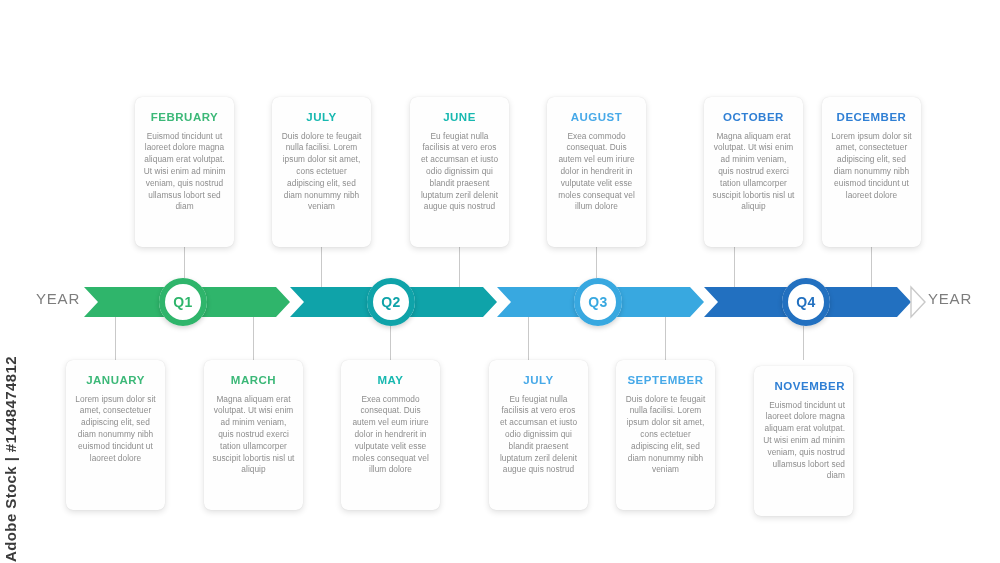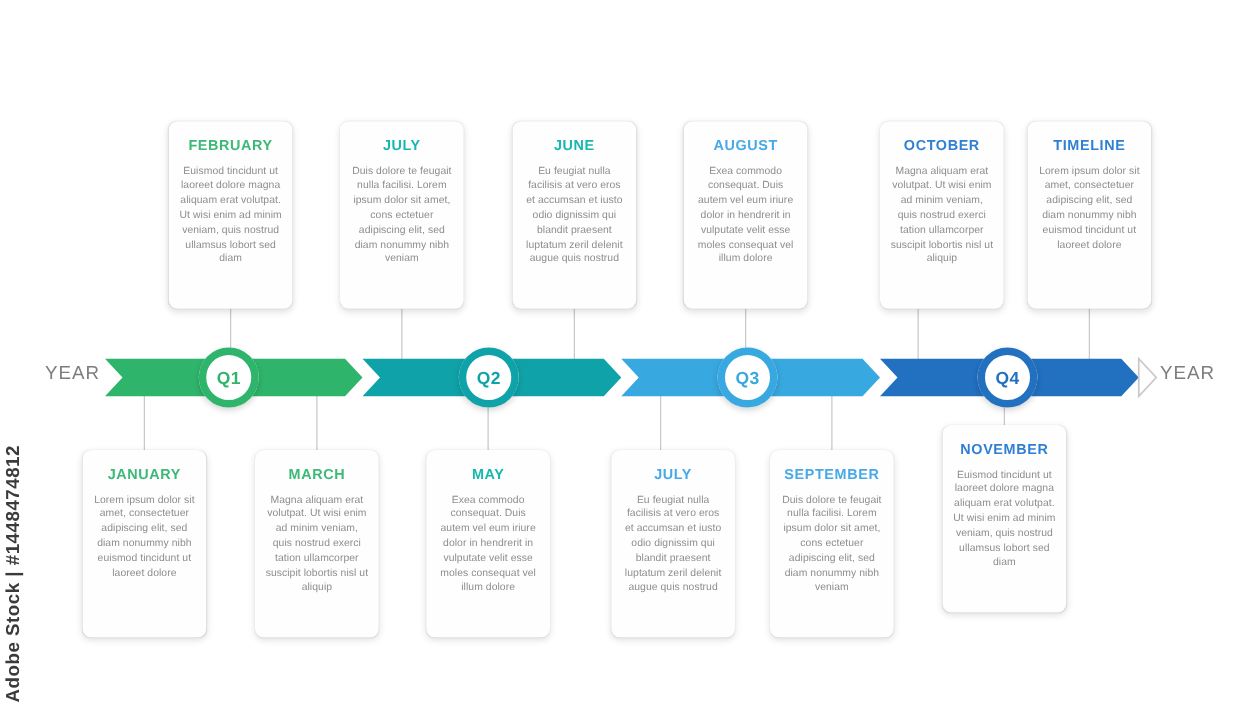--- a/index.html
+++ b/index.html
@@ -173,21 +173,21 @@
       </div>
       <div class="card top" style="left: 547px; top: 97px;">
         <div class="card-title" style="color: rgb(71, 169, 232);">AUGUST</div>
         <div class="card-body">Exea commodo consequat. Duis autem vel eum iriure dolor in hendrerit in vulputate velit esse moles consequat vel illum dolore</div>
       </div>
       <div class="card top" style="left: 704px; top: 97px;">
         <div class="card-title" style="color: rgb(47, 127, 212);">OCTOBER</div>
         <div class="card-body">Magna aliquam erat volutpat. Ut wisi enim ad minim veniam, quis nostrud exerci tation ullamcorper suscipit lobortis nisl ut aliquip</div>
       </div>
       <div class="card top" style="left: 822px; top: 97px;">
-        <div class="card-title" style="color: rgb(47, 127, 212);">TIMELINE</div>
+        <div class="card-title" style="color: rgb(47, 127, 212);">DECEMBER</div>
         <div class="card-body">Lorem ipsum dolor sit amet, consectetuer adipiscing elit, sed diam nonummy nibh euismod tincidunt ut laoreet dolore</div>
       </div>
     </div>
   <div id="bottom-cards">
       <div class="card bottom" style="left: 66px; top: 360px;">
         <div class="card-title" style="color: rgb(60, 184, 120);">JANUARY</div>
         <div class="card-body">Lorem ipsum dolor sit amet, consectetuer adipiscing elit, sed diam nonummy nibh euismod tincidunt ut laoreet dolore</div>
       </div>
       <div class="card bottom" style="left: 204px; top: 360px;">
         <div class="card-title" style="color: rgb(60, 184, 120);">MARCH</div>
@@ -198,21 +198,21 @@
         <div class="card-body">Exea commodo consequat. Duis autem vel eum iriure dolor in hendrerit in vulputate velit esse moles consequat vel illum dolore</div>
       </div>
       <div class="card bottom" style="left: 489px; top: 360px;">
         <div class="card-title" style="color: rgb(71, 169, 232);">JULY</div>
         <div class="card-body">Eu feugiat nulla facilisis at vero eros et accumsan et iusto odio dignissim qui blandit praesent luptatum zeril delenit augue quis nostrud</div>
       </div>
       <div class="card bottom" style="left: 616px; top: 360px;">
         <div class="card-title" style="color: rgb(71, 169, 232);">SEPTEMBER</div>
         <div class="card-body">Duis dolore te feugait nulla facilisi. Lorem ipsum dolor sit amet, cons ectetuer adipiscing elit, sed diam nonummy nibh veniam</div>
       </div>
-      <div class="card bottom" style="left: 754px; top: 340px;">
+      <div class="card bottom" style="left: 754px; top: 366px; text-align: right;">
         <div class="card-title" style="color: rgb(47, 127, 212);">NOVEMBER</div>
         <div class="card-body">Euismod tincidunt ut laoreet dolore magna aliquam erat volutpat. Ut wisi enim ad minim veniam, quis nostrud ullamsus lobort sed diam</div>
       </div>
     </div>
 
   <div class="bar-wrap">
     <svg width="1000" height="38" viewBox="0 0 1000 38">
       <g id="bar-segments">
           <path d="M 84 4 L 276 4 L 290 19 L 276 34 L 84 34 L 98 19 Z" fill="#2fb56b"></path>
           <path d="M 290 4 L 483 4 L 497 19 L 483 34 L 290 34 L 304 19 Z" fill="#0fa3a9"></path>

